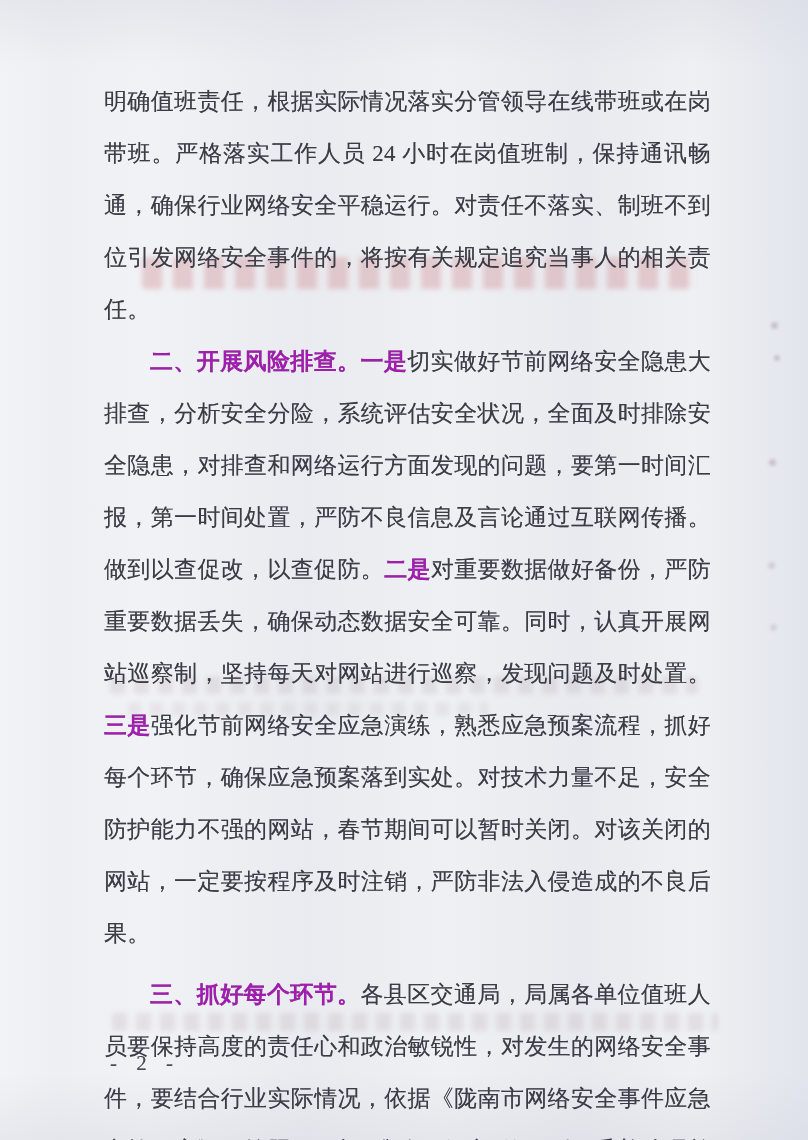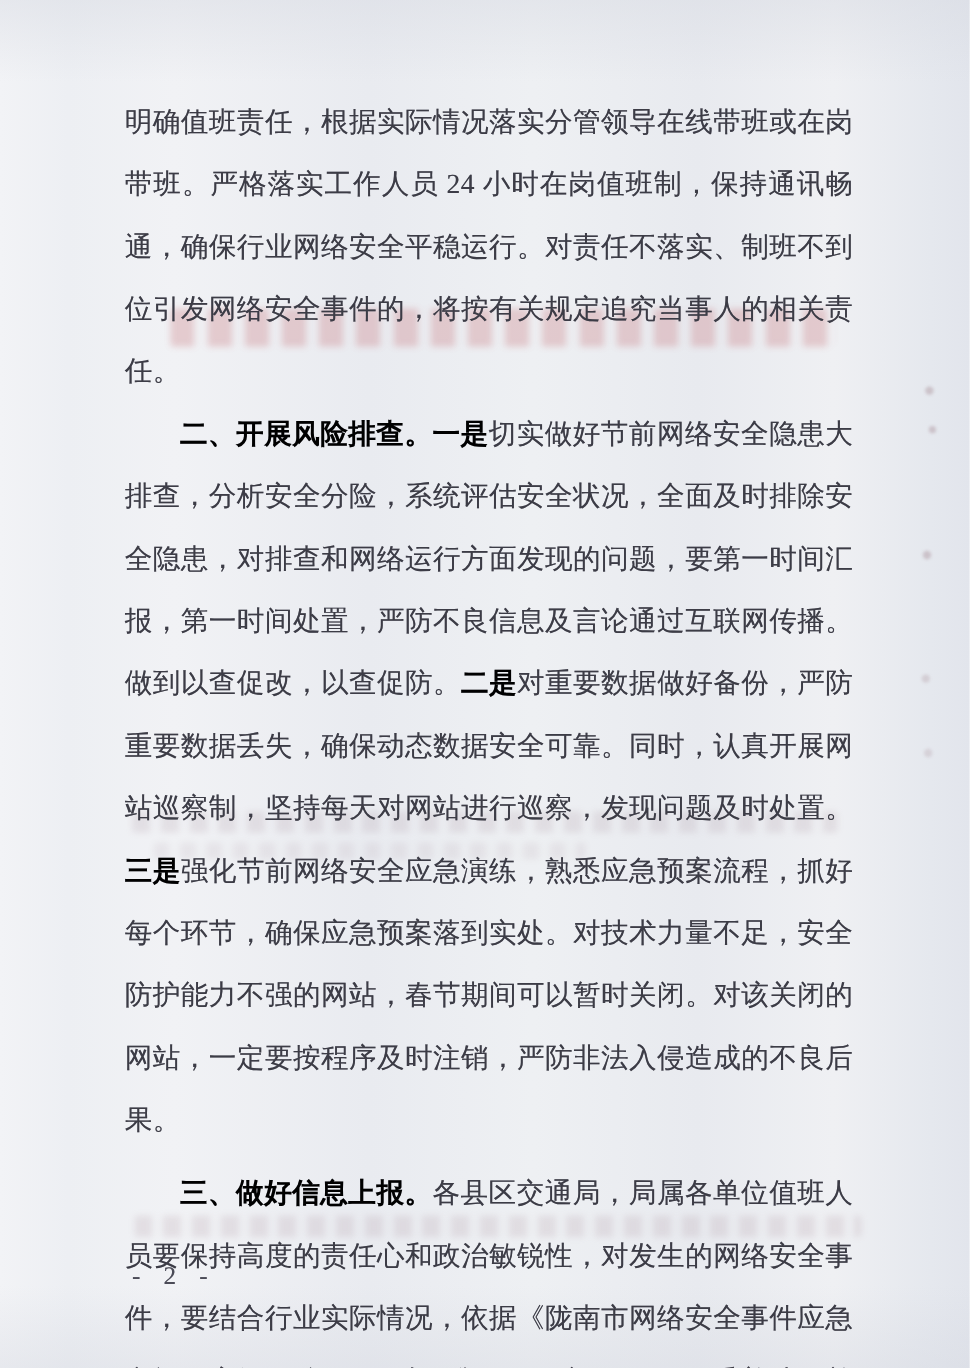--- a/index.html
+++ b/index.html
@@ -78,21 +78,21 @@
     text-align-last: left;
     text-shadow: 0 0 0.5px rgba(60,60,72,0.55);
   }
   .content p {
     margin: 0;
   }
   .para { text-indent: 2em; }
   .no-indent { text-indent: 0; }
   .gap-lg { margin-top: 9px !important; }
   .gap-sm { margin-top: 5px !important; }
-  .b { font-weight: 700; color: #000000; }
+  .b { font-weight: 700; color: #a21caf; }
 
   .footer {
     position: absolute;
     left: 110px;
     top: 1051px;
     font-size: 21px;
     letter-spacing: 7px;
     color: #4b4b57;
     text-shadow: 0 0 0.5px rgba(70,70,84,0.5);
   }
@@ -111,20 +111,20 @@
   <span class="speck speck-3"></span>
   <span class="speck speck-4"></span>
   <span class="speck speck-5"></span>
 
   <div class="content">
 
     <p class="no-indent"><span>明确值班责任，根据实际情况落实分管领导在线带班或在岗带班。严格落实工作人员 24 小时在岗值班制，保持通讯畅通，确保行业网络安全平稳运行。对责任不落实、制班不到位引发网络安全事件的，将按有关规定追究当事人的相关责任。</span></p>
 
     <p class="para"><span class="b">二、开展风险排查。</span><span class="b">一是</span><span>切实做好节前网络安全隐患大排查，分析安全分险，系统评估安全状况，全面及时排除安全隐患，对排查和网络运行方面发现的问题，要第一时间汇报，第一时间处置，严防不良信息及言论通过互联网传播。做到以查促改，以查促防。</span><span class="b">二是</span><span>对重要数据做好备份，严防重要数据丢失，确保动态数据安全可靠。同时，认真开展网站巡察制，坚持每天对网站进行巡察，发现问题及时处置。</span><span class="b">三是</span><span>强化节前网络安全应急演练，熟悉应急预案流程，抓好每个环节，确保应急预案落到实处。对技术力量不足，安全防护能力不强的网站，春节期间可以暂时关闭。对该关闭的网站，一定要按程序及时注销，严防非法入侵造成的不良后果。</span></p>
 
-    <p class="para gap-lg"><span class="b">三、做好信息上报。</span><span>各县区交通局，局属各单位值班人员要保持高度的责任心和政治敏锐性，对发生的网络安全事件，要结合行业实际情况，依据《陇南市网络安全事件应急实施预案》，按照“及时、准确、保密”的原则，妥善处理并报告属地主管部门和市交通局、市委网信办。</span></p>
+    <p class="para gap-lg"><span class="b">三、抓好每个环节。</span><span>各县区交通局，局属各单位值班人员要保持高度的责任心和政治敏锐性，对发生的网络安全事件，要结合行业实际情况，依据《陇南市网络安全事件应急实施预案》，按照“及时、准确、保密”的原则，妥善处理并报告属地主管部门和市交通局、市委网信办。</span></p>
 
 
   </div>
 
   <div class="footer">- 2 -</div>
 
 </div>
 
 </body></html>

